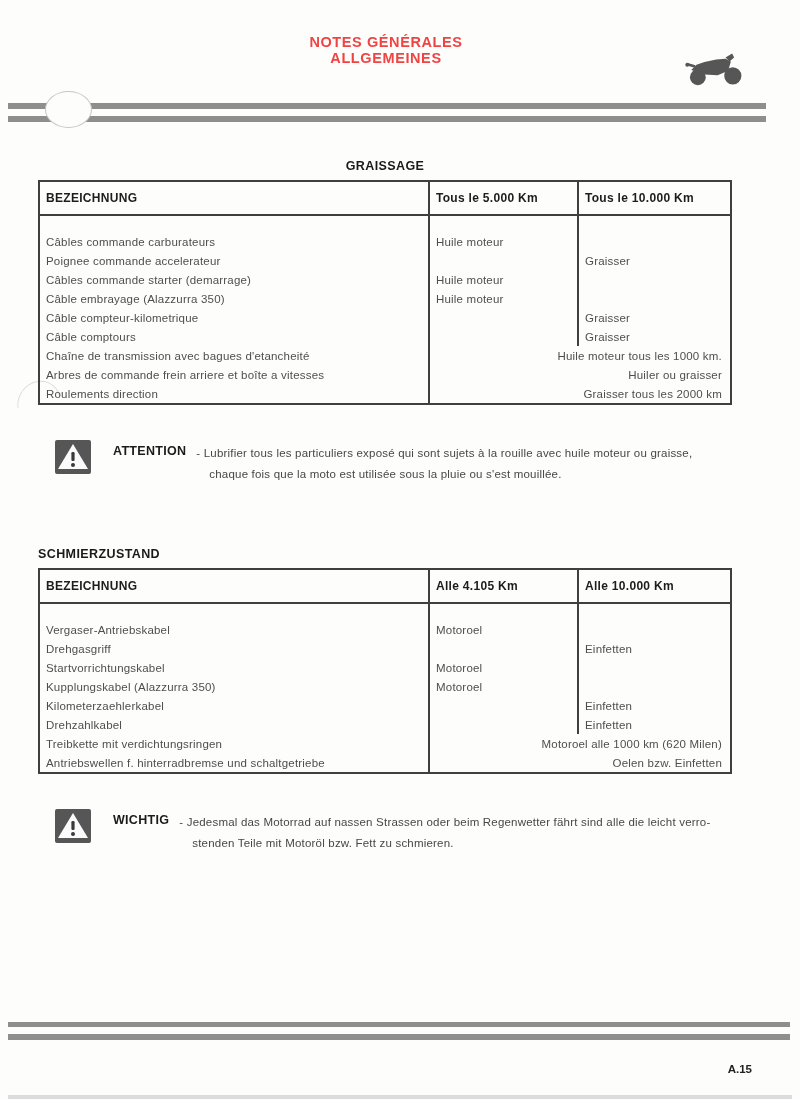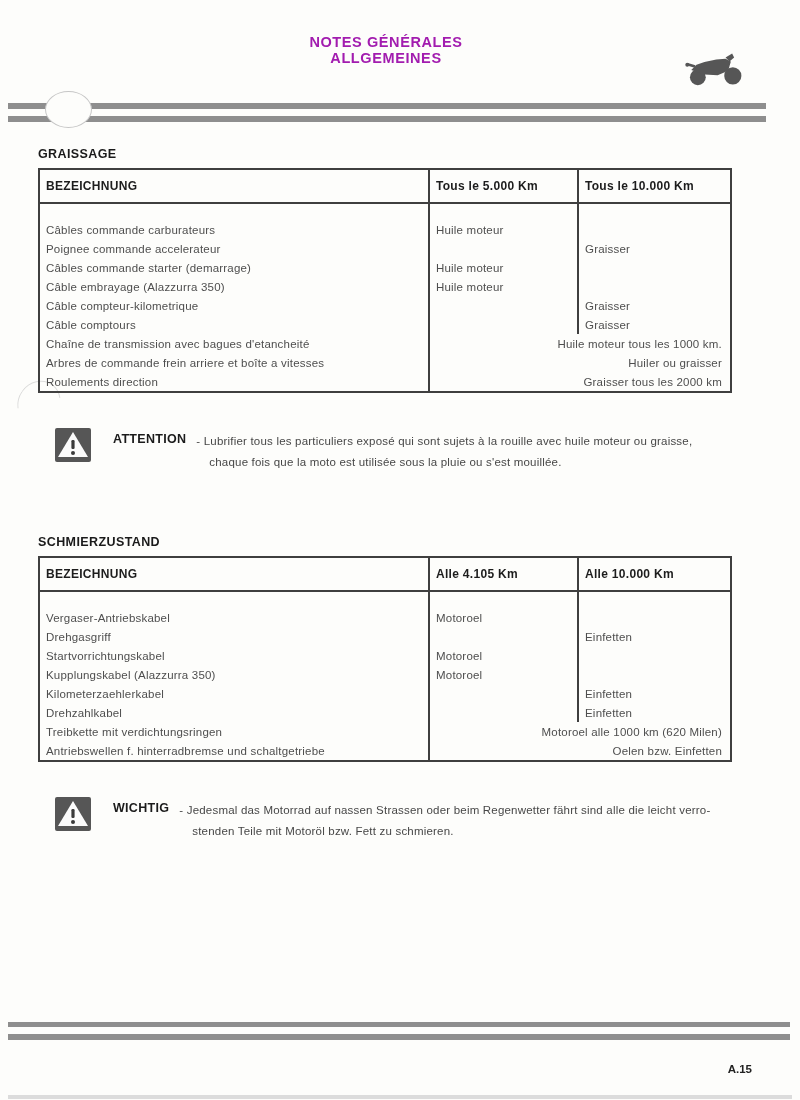--- a/index.html
+++ b/index.html
@@ -1,36 +1,36 @@
 <!DOCTYPE html>
 <html><head>
 <meta charset="utf-8">
 <style>
   html,body{margin:0;padding:0;background:#ffffff;}
   .page{position:relative;width:800px;height:1100px;background:#fdfdfb;overflow:hidden;
         font-family:"Liberation Sans","DejaVu Sans",sans-serif;color:#1d1d1d;}
 
   
   .title-block{position:absolute;top:34px;left:0;width:772px;text-align:center;
-               font-weight:bold;font-size:14.5px;line-height:16px;letter-spacing:.6px;color:#a21caf;}
+               font-weight:bold;font-size:14.5px;line-height:16px;letter-spacing:.6px;color:#ef4444;}
   .bike{position:absolute;top:48px;left:682px;width:66px;height:40px;}
 
   
   .rule{position:absolute;left:8px;height:6px;background:#8e8e8e;}
   .rule.thin{height:5px;}
   .punch-hole{position:absolute;left:45px;top:91px;width:45px;height:35px;background:#fdfdfb;
               border:1px solid #c6c6c6;border-radius:50%;z-index:5;}
   .arc-artifact{position:absolute;left:16px;top:382px;width:44px;height:40px;border-radius:50%;
                 border:1px solid #d4d4d4;border-bottom-color:transparent;border-left-color:transparent;
                 transform:rotate(-55deg);opacity:.8;}
 
   
   .content{position:absolute;top:140px;left:38px;width:694px;}
   .section-heading{font-size:12.5px;font-weight:bold;letter-spacing:.4px;color:#1a1a1a;margin:0;}
-  .section-heading.first{margin-top:7px;}
+  .section-heading.first{margin-top:19px;text-align:center;}
 
   table.sched{border-collapse:collapse;table-layout:fixed;width:692px;margin-top:7px;
               border:2px solid #3f3f3f;}
   table.sched th{font-size:12px;font-weight:bold;color:#1d1d1d;text-align:left;
                  padding:9px 8px 9px 6px;border-bottom:2px solid #3f3f3f;letter-spacing:.3px;}
   table.sched td{font-size:11.5px;color:#4e4e4e;padding:0 8px 0 6px;height:19px;
                  letter-spacing:.2px;white-space:nowrap;overflow:hidden;}
   table.sched .c2,table.sched .c3,table.sched th.h2,table.sched th.h3{border-left:2px solid #3f3f3f;}
   table.sched td.cspan{text-align:right;margin-top:33px;}
   table.sched tbody tr:first-child td{padding-top:16px;}

